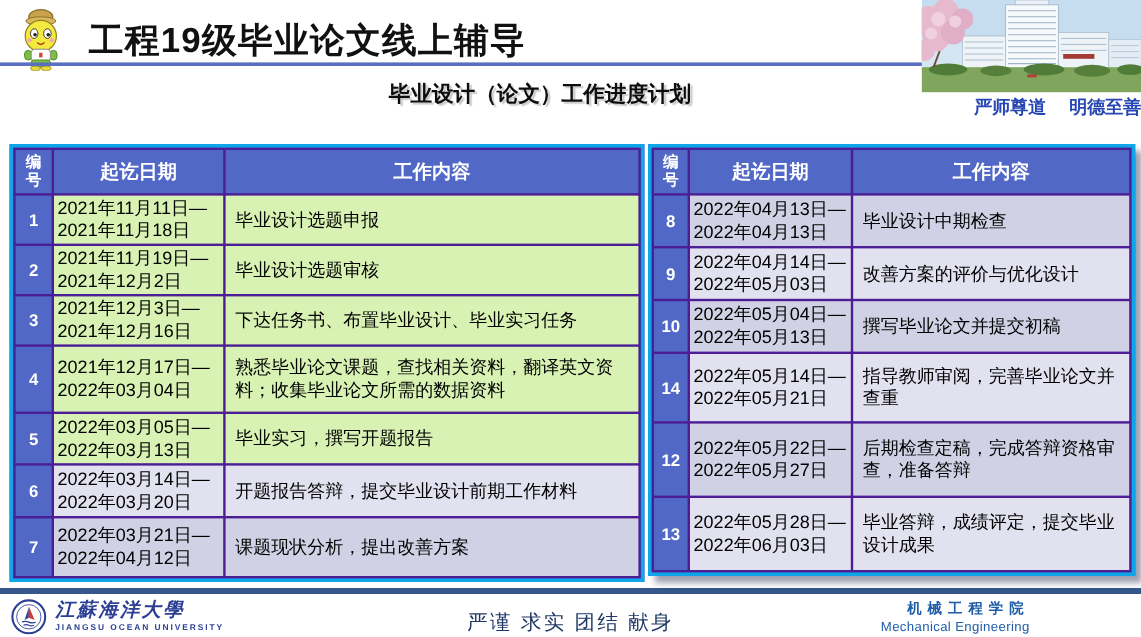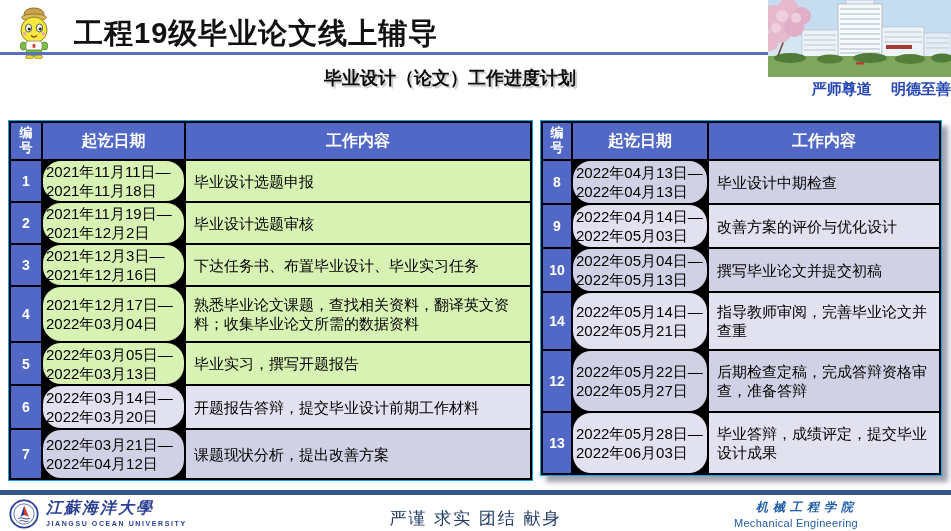--- a/index.html
+++ b/index.html
@@ -22,45 +22,45 @@
   
   .mascot{position:absolute;left:10px;top:5px;}
   .page-title{position:absolute;left:74px;top:14px;font-size:29px;font-weight:bold;color:#111;letter-spacing:1px;text-align:right;}
   .header-line{position:absolute;left:0;top:52px;width:770px;height:3px;background:var(--accent-line-blue);}
   .photo-block{position:absolute;left:768px;top:0;width:183px;}
   .campus-photo{display:block;width:183px;height:77px;}
   .photo-motto{margin-top:3px;text-align:right;font-size:15px;font-weight:bold;color:var(--motto-blue);white-space:nowrap;}
   .subtitle{position:absolute;left:140px;top:66px;width:620px;text-align:center;font-size:18px;font-weight:bold;color:#0d0d0d;text-shadow:2px 2px 1px #c9c9c9;}
 
   
-  table.sched{position:absolute;top:120px;border-collapse:separate;border-spacing:2px;table-layout:fixed;background:#000000;border:1px solid #0ea5e9;}
+  table.sched{position:absolute;top:120px;border-collapse:separate;border-spacing:2px;table-layout:fixed;background:#4c1d95;border:3px solid #0ea5e9;}
   table.sched.left{left:8px;width:525px;}
   table.sched.right{left:540px;width:402px;box-shadow:6px 6px 5px rgba(125,130,150,0.75);}
   .sched th{background:var(--header-blue);color:#fff;font-weight:bold;text-align:center;vertical-align:middle;font-size:16px;}
   .sched th.no{font-size:13px;}
   .sched th.no .stack{width:15px;margin:0 auto;word-break:break-all;line-height:1.15;}
   .sched td{vertical-align:middle;color:#000;}
   .sched td.no{background:var(--header-blue);color:#fff;font-weight:bold;text-align:center;font-size:14px;}
-  .sched td.date{font-size:15px;line-height:19px;padding-left:3px;border-radius:18px;}
+  .sched td.date{font-size:15px;line-height:19px;padding-left:3px;}
   .sched td.content{font-size:15px;line-height:19px;padding-left:8px;padding-right:3px;}
   .tone-green{background:var(--row-green);}
   .tone-dark{background:var(--row-lav-dark);}
   .tone-light{background:var(--row-lav-light);}
   tr.h-head{height:36px;} tr.h40{height:40px;} tr.h41{height:41px;} tr.h42{height:42px;} tr.h48{height:48px;} tr.h54{height:54px;} tr.h56{height:56px;} tr.h60{height:60px;}
 
   
   .footer-line{position:absolute;left:0;top:490px;width:951px;height:5px;background:var(--footer-line-blue);}
   .footer{position:absolute;left:0;top:495px;width:868px;height:36px;background:#fff;}
   .uni-logo{position:absolute;left:9px;top:4px;}
   .uni-name{position:absolute;left:46px;top:3px;color:var(--logo-blue);}
   .uni-name .cn{font-family:"DejaVu Serif","Liberation Serif",serif;font-style:italic;font-weight:bold;font-size:16px;letter-spacing:2px;}
   .uni-name .en{font-size:7px;font-weight:bold;letter-spacing:1.6px;margin-top:1px;}
   .footer-motto{position:absolute;left:0;top:12px;width:951px;text-align:center;font-size:17px;font-weight:normal;color:var(--footer-navy);letter-spacing:2px;}
   .college{position:absolute;right:10px;top:4px;text-align:right;color:var(--college-blue);}
-  .college .cn{font-size:12px;font-weight:bold;letter-spacing:5px;font-style:italic;}
+  .college .cn{font-size:12px;font-weight:bold;letter-spacing:5px;}
   .college .en{font-size:11px;margin-top:1px;letter-spacing:0.3px;}
 </style>
 </head>
 <body>
 
 <div class="slide">
 
   <svg class="mascot" width="48" height="54" viewBox="0 0 48 54">
     <ellipse cx="24" cy="9" rx="10" ry="6" fill="#C9A24B" stroke="#8B6F2A" stroke-width="1"></ellipse>
     <ellipse cx="24" cy="12.5" rx="12.5" ry="3.5" fill="#D9B55C" stroke="#8B6F2A" stroke-width="0.8"></ellipse>

